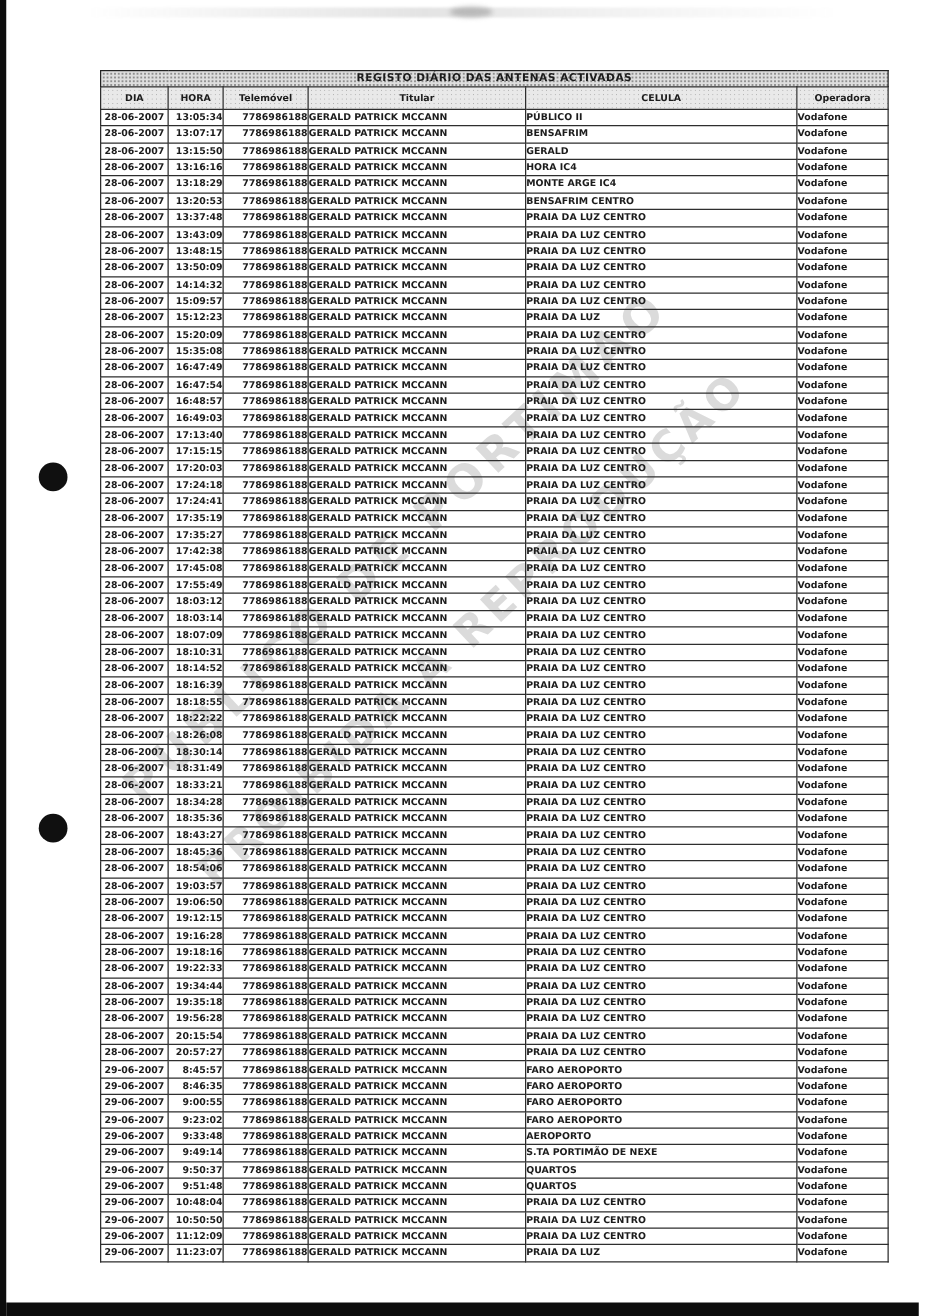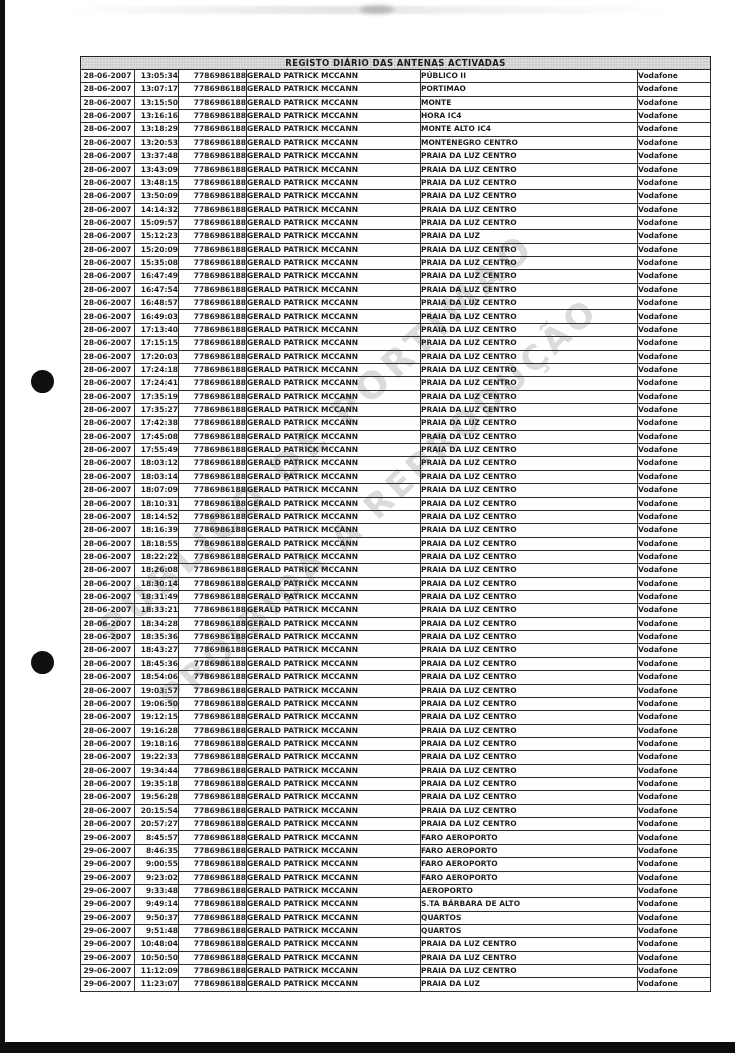--- a/index.html
+++ b/index.html
@@ -96,68 +96,76 @@
       <col style="width:44px">
       <col style="width:68px">
       <col style="width:174px">
       <col style="width:217px">
       <col style="width:73px">
     </colgroup>
     <thead>
       <tr class="title-row">
         <th colspan="6">REGISTO DIÁRIO DAS ANTENAS ACTIVADAS</th>
       </tr>
+      <tr class="header-row" id="header-row">
+          <th>DIA</th>
+          <th>HORA</th>
+          <th>Telemóvel</th>
+          <th>Titular</th>
+          <th>CELULA</th>
+          <th>Operadora</th>
+        </tr>
     </thead>
     <tbody id="tbody">
         <tr>
           <td class="c0">28-06-2007</td>
           <td class="c1">13:05:34</td>
           <td class="c2">7786986188</td>
           <td class="c3">GERALD PATRICK MCCANN</td>
           <td class="c4">PÚBLICO II</td>
           <td class="c5">Vodafone</td>
         </tr>
         <tr>
           <td class="c0">28-06-2007</td>
           <td class="c1">13:07:17</td>
           <td class="c2">7786986188</td>
           <td class="c3">GERALD PATRICK MCCANN</td>
-          <td class="c4">PORTIMAO</td>
+          <td class="c4">BENSAFRIM</td>
           <td class="c5">Vodafone</td>
         </tr>
         <tr>
           <td class="c0">28-06-2007</td>
           <td class="c1">13:15:50</td>
           <td class="c2">7786986188</td>
           <td class="c3">GERALD PATRICK MCCANN</td>
-          <td class="c4">MONTE</td>
+          <td class="c4">GERALD</td>
           <td class="c5">Vodafone</td>
         </tr>
         <tr>
           <td class="c0">28-06-2007</td>
           <td class="c1">13:16:16</td>
           <td class="c2">7786986188</td>
           <td class="c3">GERALD PATRICK MCCANN</td>
           <td class="c4">HORA IC4</td>
           <td class="c5">Vodafone</td>
         </tr>
         <tr>
           <td class="c0">28-06-2007</td>
           <td class="c1">13:18:29</td>
           <td class="c2">7786986188</td>
           <td class="c3">GERALD PATRICK MCCANN</td>
-          <td class="c4">MONTE ALTO IC4</td>
+          <td class="c4">MONTE ARGE IC4</td>
           <td class="c5">Vodafone</td>
         </tr>
         <tr>
           <td class="c0">28-06-2007</td>
           <td class="c1">13:20:53</td>
           <td class="c2">7786986188</td>
           <td class="c3">GERALD PATRICK MCCANN</td>
-          <td class="c4">MONTENEGRO CENTRO</td>
+          <td class="c4">BENSAFRIM CENTRO</td>
           <td class="c5">Vodafone</td>
         </tr>
         <tr>
           <td class="c0">28-06-2007</td>
           <td class="c1">13:37:48</td>
           <td class="c2">7786986188</td>
           <td class="c3">GERALD PATRICK MCCANN</td>
           <td class="c4">PRAIA DA LUZ CENTRO</td>
           <td class="c5">Vodafone</td>
         </tr>
@@ -599,21 +607,21 @@
           <td class="c2">7786986188</td>
           <td class="c3">GERALD PATRICK MCCANN</td>
           <td class="c4">AEROPORTO</td>
           <td class="c5">Vodafone</td>
         </tr>
         <tr>
           <td class="c0">29-06-2007</td>
           <td class="c1">9:49:14</td>
           <td class="c2">7786986188</td>
           <td class="c3">GERALD PATRICK MCCANN</td>
-          <td class="c4">S.TA BÁRBARA DE ALTO</td>
+          <td class="c4">S.TA PORTIMÃO DE NEXE</td>
           <td class="c5">Vodafone</td>
         </tr>
         <tr>
           <td class="c0">29-06-2007</td>
           <td class="c1">9:50:37</td>
           <td class="c2">7786986188</td>
           <td class="c3">GERALD PATRICK MCCANN</td>
           <td class="c4">QUARTOS</td>
           <td class="c5">Vodafone</td>
         </tr>

